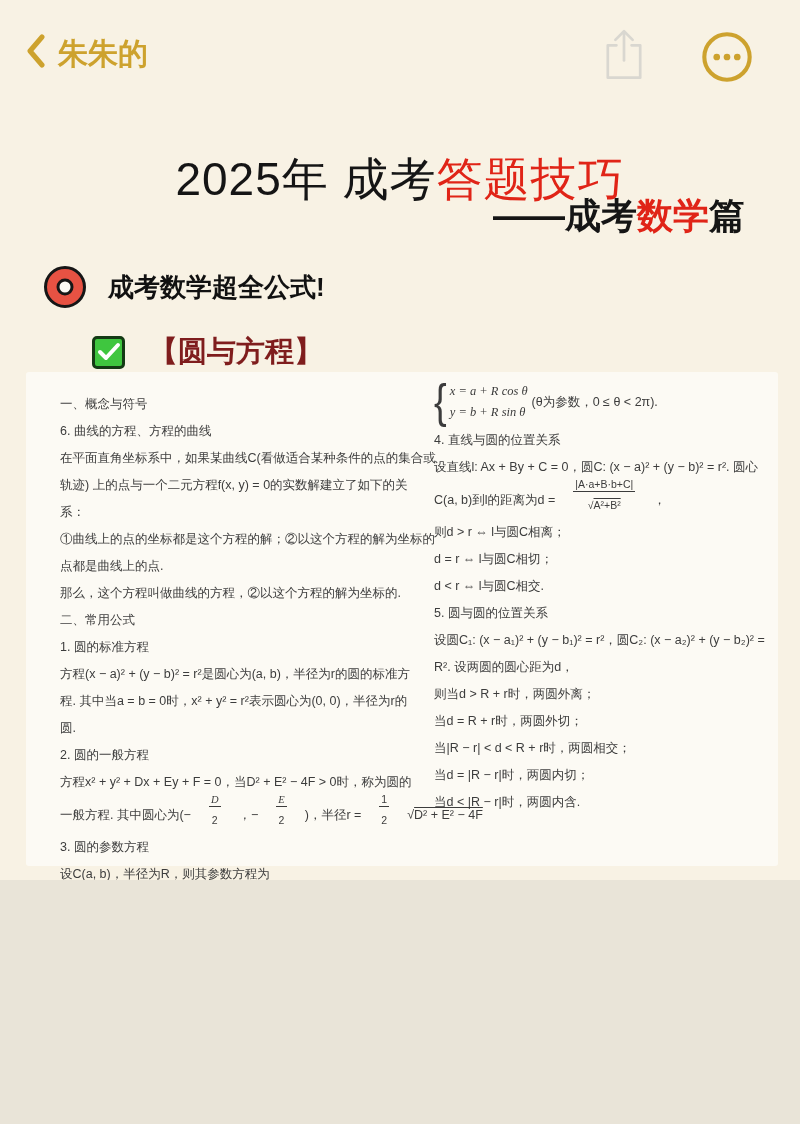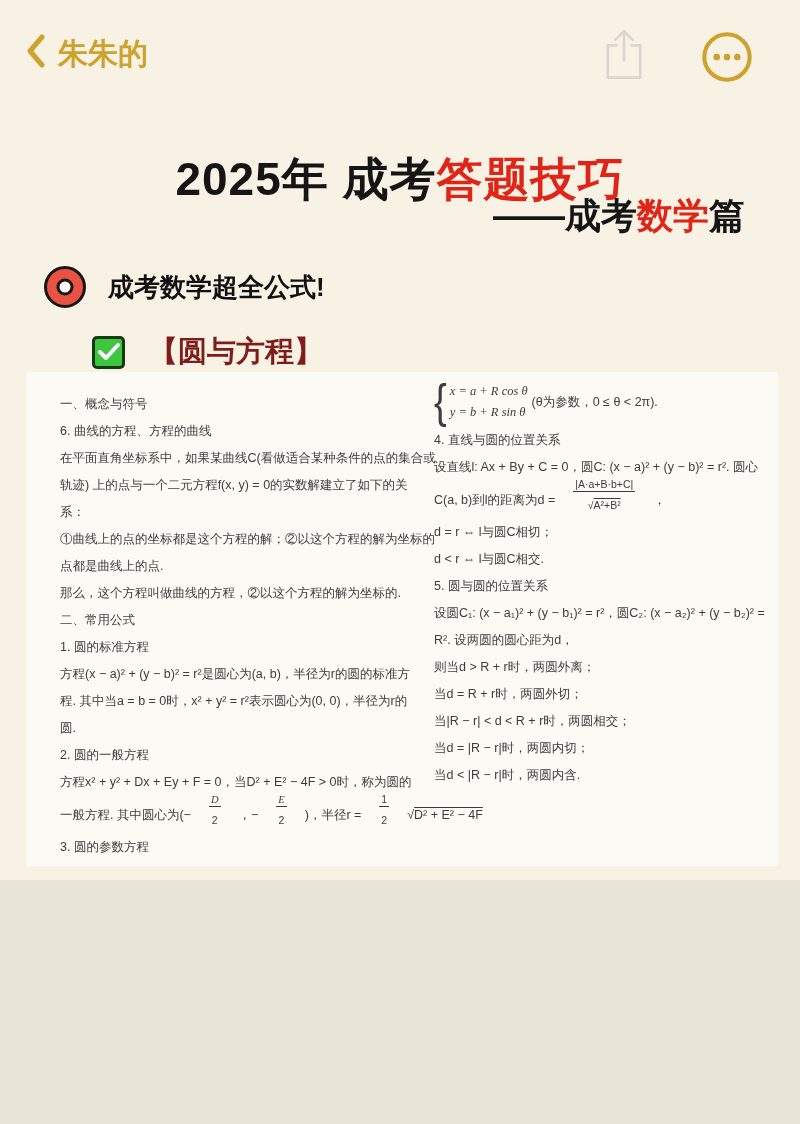--- a/index.html
+++ b/index.html
@@ -10,21 +10,21 @@
   .navbar{position:absolute;top:0;left:0;width:800px;height:100px;}
   .back-btn{position:absolute;left:26px;top:34px;display:flex;align-items:center;gap:12px;
             background:none;border:0;padding:0;cursor:pointer;
             color:#cda22e;font-size:30px;font-weight:600;font-family:inherit;}
   .icon-btn{position:absolute;background:none;border:0;padding:0;cursor:pointer;}
   .share-btn{left:600px;top:28px;}
   .more-btn{left:700px;top:30px;}
 
   
   .title{position:absolute;top:118px;left:0;width:800px;text-align:center;
-         font-size:46px;font-weight:700;color:#151515;letter-spacing:1px;white-space:nowrap;}
+         font-size:46px;font-weight:400;color:#151515;letter-spacing:1px;white-space:nowrap;}
   .subtitle{position:absolute;top:192px;right:55px;font-size:36px;font-weight:900;
             color:#151515;white-space:nowrap;}
   .red{color:#e02417;}
 
   .section-head{position:absolute;top:266px;left:44px;display:flex;align-items:center;gap:22px;}
   .donut{position:relative;width:42px;height:42px;border-radius:50%;background:#e75243;
          border:3px solid #161616;box-sizing:border-box;flex:0 0 auto;}
   .donut::after{content:"";position:absolute;left:50%;top:50%;transform:translate(-50%,-50%);
          width:17px;height:17px;background:#fbf9f4;border-radius:50%;
          border:3px solid #161616;box-sizing:border-box;}
@@ -155,20 +155,21 @@
           <span>)，半径r = </span>
           <span class="frac">
             <span class="num">1</span>
             <span class="den">2</span>
           </span>
           <span>√</span>
           <span class="sqrt-body">D² + E² − 4F</span>
       </div>
 
       <div class="line">3. 圆的参数方程</div>
+      <div class="line">设C(a, b)，半径为R，则其参数方程为</div>
     </div>
 
     <div class="col col-right">
       <div class="line system">
         <span class="brace">{</span>
         <span class="sys-rows">
             <span class="sys-row math">x = a + R cos θ</span>
             <span class="sys-row math">y = b + R sin θ</span>
           </span>
         <span>(θ为参数，0 ≤ θ &lt; 2π).</span>
@@ -179,20 +180,21 @@
 
       <div class="line tallf">
         <span>C(a, b)到l的距离为d = </span>
           <span class="frac">
             <span class="num">|A·a+B·b+C|</span>
             <span class="den"><span>√</span><span class="sqrt-body">A²+B²</span></span>
           </span>
           <span>，</span>
       </div>
 
+      <div class="line">则d &gt; r ⇔ l与圆C相离；</div>
       <div class="line">d = r ⇔ l与圆C相切；</div>
       <div class="line">d &lt; r ⇔ l与圆C相交.</div>
       <div class="line">5. 圆与圆的位置关系</div>
       <div class="line">设圆C₁: (x − a₁)² + (y − b₁)² = r²，圆C₂: (x − a₂)² + (y − b₂)² =</div>
       <div class="line">R². 设两圆的圆心距为d，</div>
       <div class="line">则当d &gt; R + r时，两圆外离；</div>
       <div class="line">当d = R + r时，两圆外切；</div>
       <div class="line">当|R − r| &lt; d &lt; R + r时，两圆相交；</div>
       <div class="line">当d = |R − r|时，两圆内切；</div>
       <div class="line">当d &lt; |R − r|时，两圆内含.</div>

